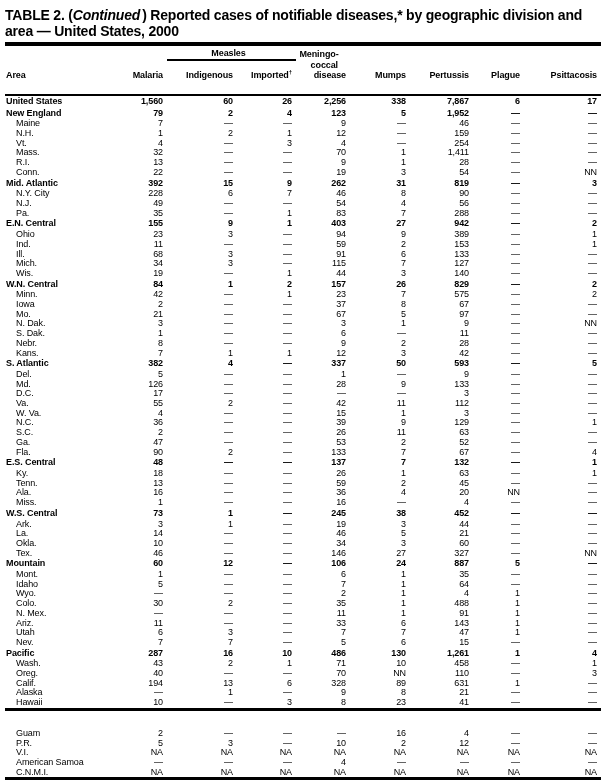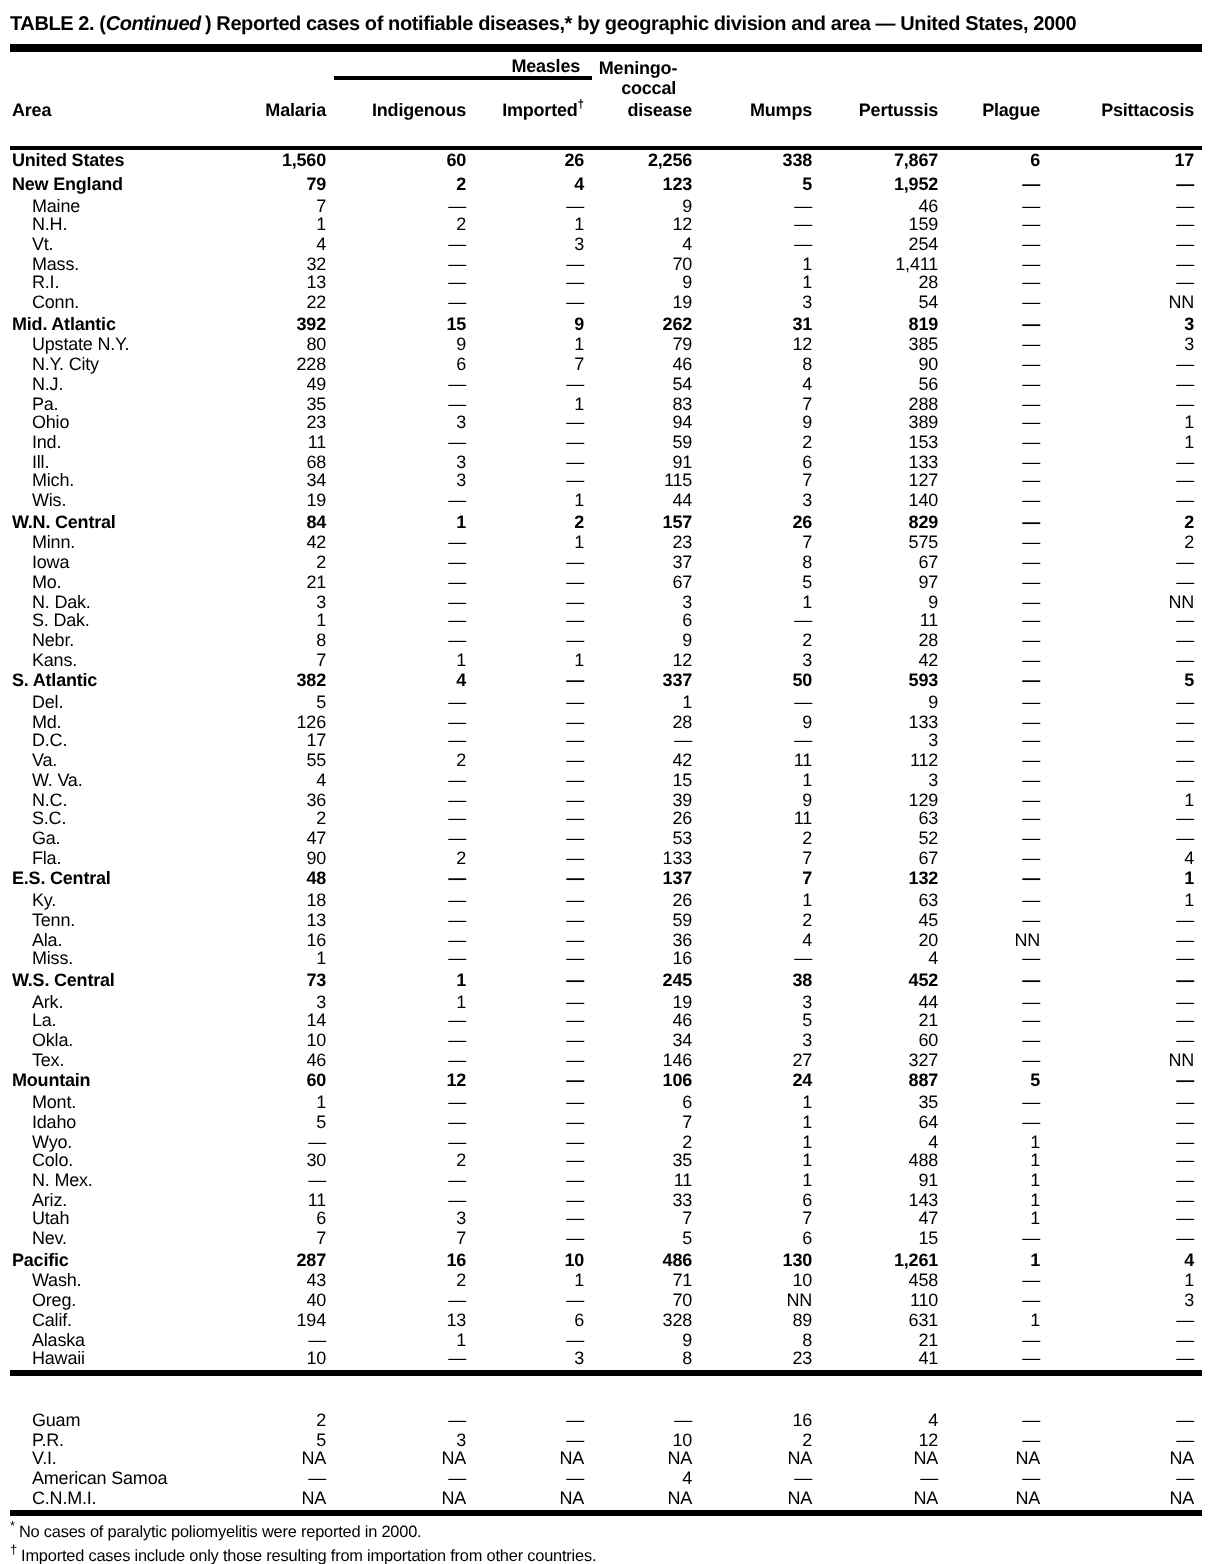--- a/index.html
+++ b/index.html
@@ -1,29 +1,29 @@
 <!DOCTYPE html>
 <html><head>
 <meta charset="utf-8">
 <style>
   html, body { margin:0; padding:0; width:605px; height:782px; overflow:hidden;
     background:#ffffff; color:#000000; font-family:"Liberation Sans", sans-serif; }
   .page { padding:5px 4px 0 5px; }
-  .title { font-size:10px; font-weight:bold; line-height:1.16; letter-spacing:-0.2px; margin:2px 0 0 0; }
+  .title { font-size:14px; font-weight:bold; line-height:1.16; letter-spacing:-0.2px; margin:2px 0 0 0; }
   .title .cont { font-style:italic; padding-right:2px; }
   .rule-heavy { height:4px; background:#000; margin-top:3px; }
   .rule-heavy-bottom { height:3px; background:#000; }
   table { width:596px; border-collapse:collapse; table-layout:fixed; margin-top:2px; }
   col.c-area { width:115px; } col.c-mal { width:47px; } col.c-ind { width:70px; }
   col.c-imp { width:59px; } col.c-men { width:54px; } col.c-mum { width:60px; }
   col.c-per { width:63px; } col.c-pla { width:51px; } col.c-psi { width:77px; }
   th { font-size:9px; font-weight:bold; padding:0 4px 0 0; text-align:right;
        vertical-align:bottom; white-space:nowrap; letter-spacing:-0.1px; line-height:10.5px; }
   th.left { text-align:left; padding:0 0 0 1px; }
-  th.measles { text-align:right; border-bottom:2.5px solid #000; padding:0 6px 0 0; }
+  th.measles { text-align:center; border-bottom:2.5px solid #000; padding:0 6px 0 0; }
   th.men1 { padding-right:8px;text-align:center; } th.men2 { padding-right:12px; } th.men3 { padding-right:4px;text-align:right; }
   tr.hdr-last th { border-bottom:2px solid #000; padding-bottom:13px; }
   sup.dag { font-size:6px; vertical-align:super; line-height:0; }
   td { font-size:9px; line-height:9.7px; height:9.7px; padding:0 4px 0 0; text-align:right;
        white-space:nowrap; letter-spacing:-0.1px; }
   td.area { text-align:left; padding:0 0 0 1px; }
   tr.state td.area, tr.territory td.area { padding-left:11px; }
   tr.division td { font-weight:bold; padding-top:1px; padding-bottom:1px; }
   tr.sep-above td { border-top:3px solid #000; padding-top:18px; }
   tbody { border-bottom:0; }
@@ -180,31 +180,20 @@
           <td>392</td>
           <td>15</td>
           <td>9</td>
           <td>262</td>
           <td>31</td>
           <td>819</td>
           <td>—</td>
           <td>3</td>
         </tr>
         <tr class="state">
-          <td class="area">Upstate N.Y.</td>
-          <td>80</td>
-          <td>9</td>
-          <td>1</td>
-          <td>79</td>
-          <td>12</td>
-          <td>385</td>
-          <td>—</td>
-          <td>3</td>
-        </tr>
-        <tr class="state">
           <td class="area">N.Y. City</td>
           <td>228</td>
           <td>6</td>
           <td>7</td>
           <td>46</td>
           <td>8</td>
           <td>90</td>
           <td>—</td>
           <td>—</td>
         </tr>
@@ -222,20 +211,31 @@
         <tr class="state">
           <td class="area">Pa.</td>
           <td>35</td>
           <td>—</td>
           <td>1</td>
           <td>83</td>
           <td>7</td>
           <td>288</td>
           <td>—</td>
           <td>—</td>
+        </tr>
+        <tr class="division">
+          <td class="area">E.N. Central</td>
+          <td>155</td>
+          <td>9</td>
+          <td>1</td>
+          <td>403</td>
+          <td>27</td>
+          <td>942</td>
+          <td>—</td>
+          <td>2</td>
         </tr>
         <tr class="state">
           <td class="area">Ohio</td>
           <td>23</td>
           <td>3</td>
           <td>—</td>
           <td>94</td>
           <td>9</td>
           <td>389</td>
           <td>—</td>

